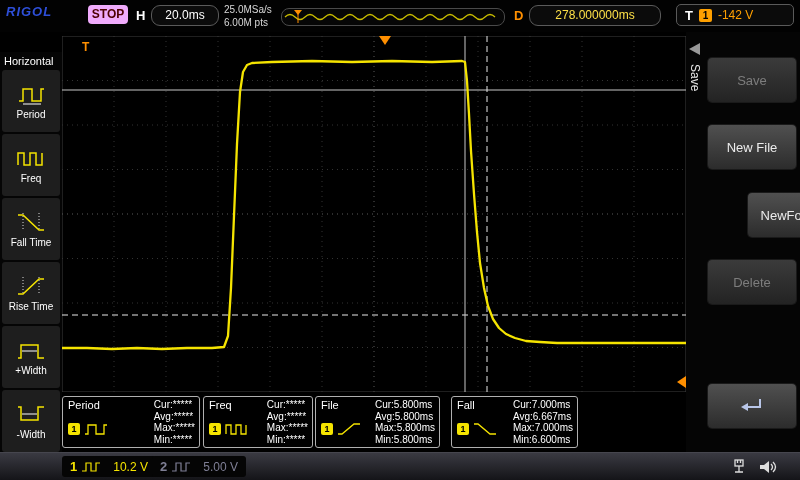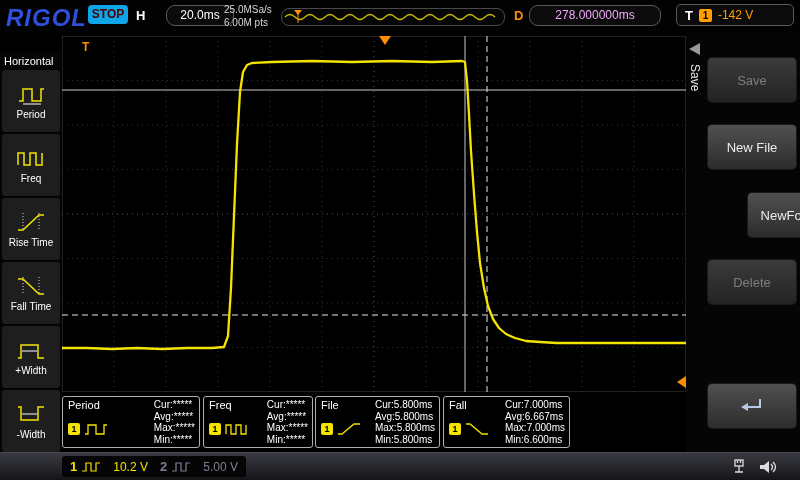--- a/index.html
+++ b/index.html
@@ -1,33 +1,33 @@
 <!DOCTYPE html>
 <html><head>
 <meta charset="utf-8">
 <style>
   html,body{margin:0;padding:0;}
   body{width:800px;height:480px;background:#000;position:relative;overflow:hidden;
        font-family:"Liberation Sans",sans-serif;}
 
   
   .topbar{position:absolute;left:0;top:0;width:800px;height:32px;background:#020202;}
-  .logo{position:absolute;left:6px;top:4px;font-weight:bold;font-style:italic;font-size:24px;
+  .logo{position:absolute;left:6px;top:4px;font-weight:bold;font-style:italic;font-size:13px;
         color:#2e4fd8;letter-spacing:1px;}
-  .stop{position:absolute;left:88px;top:5px;width:40px;height:19px;background:#0ea5e9;border-radius:4px;
+  .stop{position:absolute;left:88px;top:5px;width:40px;height:19px;background:#f0abfc;border-radius:4px;
         color:#4d0000;font-weight:bold;font-size:12px;text-align:center;line-height:19px;}
   .hlabel{position:absolute;left:136px;top:8px;color:#fff;font-weight:bold;font-size:13px;}
-  .tb-box{position:absolute;left:166px;top:5px;width:66px;height:19px;border:1px solid #5a5a5a;
+  .tb-box{position:absolute;left:151px;top:5px;width:66px;height:19px;border:1px solid #5a5a5a;
           border-radius:9px;background:#0b0b0b;color:#fff;font-size:12px;text-align:center;line-height:19px;}
   .acq{position:absolute;left:224px;top:3px;font-size:10px;color:#d8d8d8;line-height:13px;}
   .preview{position:absolute;left:281px;top:8px;width:222px;height:16px;border:1px solid #4a4a4a;
            border-radius:8px;background:#060606;overflow:hidden;}
   .dlabel{position:absolute;left:514px;top:8px;color:#ff8f00;font-weight:bold;font-size:13px;}
   .d-box{position:absolute;left:529px;top:5px;width:130px;height:19px;border:1px solid #5a5a5a;
-         border-radius:9px;background:#0b0b0b;color:#f0abfc;font-size:12px;text-align:center;line-height:19px;}
+         border-radius:9px;background:#0b0b0b;color:#fde047;font-size:12px;text-align:center;line-height:19px;}
   .t-box{position:absolute;left:676px;top:4px;width:118px;height:22px;border:1px solid #5a5a5a;
          border-radius:5px;background:#0b0b0b;display:flex;align-items:center;gap:6px;
          padding:0 8px;box-sizing:border-box;}
   .t-box .tl{color:#fff;font-weight:bold;font-size:13px;}
   .t-badge{width:13px;height:13px;background:#ffa000;border-radius:2px;color:#000;font-size:10px;
            font-weight:bold;text-align:center;line-height:13px;}
   .t-val{color:#ffa000;font-size:12px;}
 
   
   .lsb{position:absolute;left:0;top:32px;width:62px;height:420px;background:#050505;margin-top:20px;}
@@ -53,21 +53,21 @@
         background:linear-gradient(#505050,#2c2c2c);color:#ececec;font-size:13px;display:flex;
         align-items:center;justify-content:center;cursor:pointer;box-shadow:0 0 0 1px #1a1a1a;}
   .rbtn.disabled{background:linear-gradient(#3b3b3b,#232323);color:#7d7d7d;}
   #rbtn-0{top:26px;} #rbtn-1{top:93px;} #rbtn-2{top:161px;margin-left:40px;} #rbtn-3{top:228px;} #rbtn-4{top:352px;}
 
   
   .meas-row{position:absolute;left:62px;top:396px;width:624px;height:54px;}
   .meas-box{position:absolute;top:0;height:52px;border:1px solid #b0b0b0;border-radius:3px;
             background:#000;box-sizing:border-box;}
   #meas-0{left:0;width:138px;} #meas-1{left:141px;width:110px;}
-  #meas-2{left:253px;width:125px;} #meas-3{left:381px;width:127px;padding-left:36px;}
+  #meas-2{left:253px;width:125px;} #meas-3{left:389px;width:127px;padding-left:36px;}
   .mb-name{position:absolute;left:5px;top:2px;color:#fff;font-size:11px;}
   .mb-src{position:absolute;left:5px;top:24px;display:flex;align-items:center;gap:3px;}
   .src-badge{width:12px;height:12px;background:#f5e400;color:#000;border-radius:2px;font-size:9px;
              font-weight:bold;text-align:center;line-height:12px;}
   .mb-lines{position:absolute;right:4px;top:2px;font-size:10px;line-height:11.5px;color:#fff;
             white-space:nowrap;text-align:left;}
 
   
   .sbar{position:absolute;left:0;top:452px;width:800px;height:28px;
         background:linear-gradient(#3a3a42,#141418);border-top:1px solid #46464e;box-sizing:border-box;}
@@ -120,32 +120,32 @@
     <svg width="30" height="22">
       <path d="M2,18 v-12 h6 v12 h6 v-12 h6 v12 h6 v-12" fill="none" stroke="#f5e400" stroke-width="1.5"></path>
     </svg>
     <span>Freq</span>
   </div>
 
   <div class="mitem">
     <svg width="30" height="22">
       <line x1="7" y1="2" x2="7" y2="20" stroke="#ddd" stroke-width="1" stroke-dasharray="1,2"></line>
       <line x1="23" y1="2" x2="23" y2="20" stroke="#ddd" stroke-width="1" stroke-dasharray="1,2"></line>
-      <path d="M2,19 h5 L23,4 h5" fill="none" stroke="#f5e400" stroke-width="1.5"></path>
-    </svg>
-    <span>Rise Time</span>
+      <path d="M2,4 h5 L23,19 h5" fill="none" stroke="#f5e400" stroke-width="1.5"></path>
+    </svg>
+    <span>Fall Time</span>
   </div>
 
   <div class="mitem">
     <svg width="30" height="22">
       <line x1="7" y1="2" x2="7" y2="20" stroke="#ddd" stroke-width="1" stroke-dasharray="1,2"></line>
       <line x1="23" y1="2" x2="23" y2="20" stroke="#ddd" stroke-width="1" stroke-dasharray="1,2"></line>
-      <path d="M2,4 h5 L23,19 h5" fill="none" stroke="#f5e400" stroke-width="1.5"></path>
-    </svg>
-    <span>Fall Time</span>
+      <path d="M2,19 h5 L23,4 h5" fill="none" stroke="#f5e400" stroke-width="1.5"></path>
+    </svg>
+    <span>Rise Time</span>
   </div>
 
   <div class="mitem">
     <svg width="30" height="22">
       <path d="M2,19 h3 v-13 h17 v13 h6" fill="none" stroke="#f5e400" stroke-width="1.5"></path>
       <line x1="6" y1="12" x2="21" y2="12" stroke="#fff" stroke-width="1"></line>
     </svg>
     <span>+Width</span>
   </div>
 

